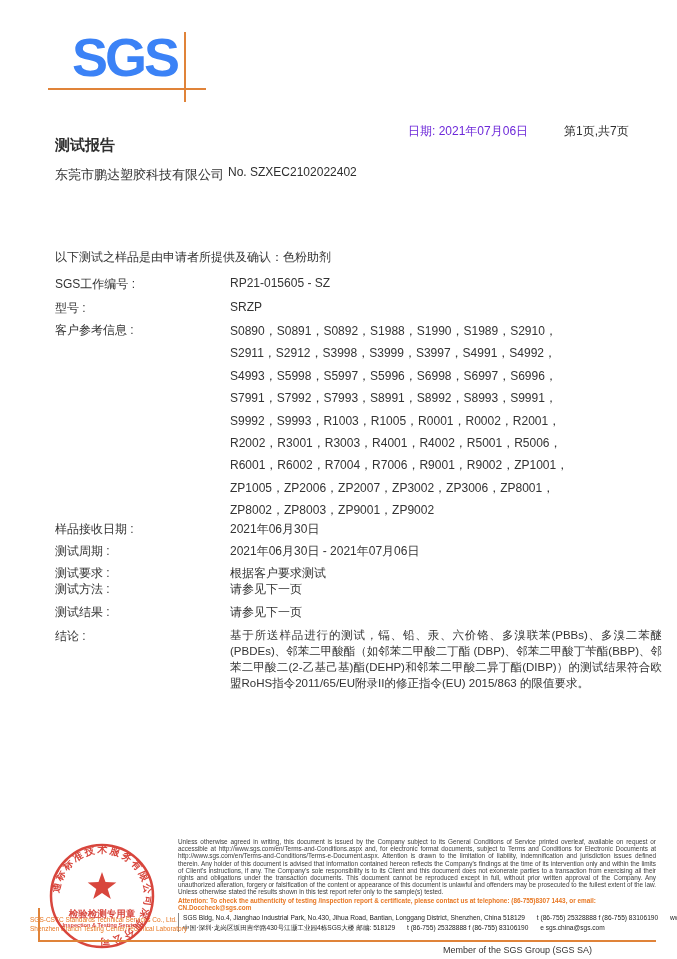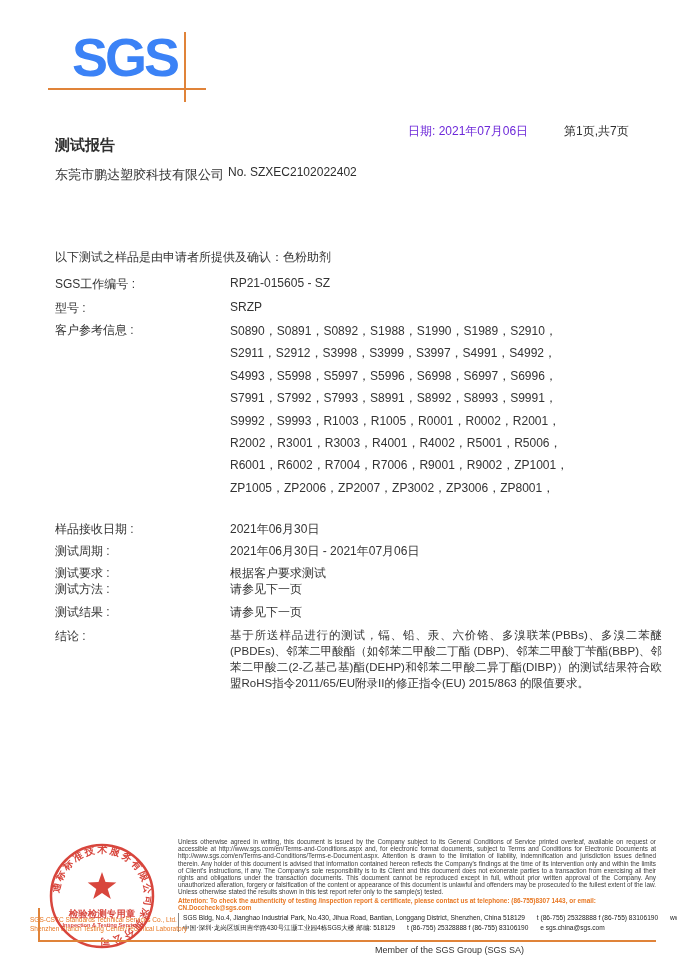--- a/index.html
+++ b/index.html
@@ -33,21 +33,21 @@
 
   
   .footer-right { position:absolute; left:178px; top:838px; width:478px; }
   .disclaimer { font-size:6.4px; line-height:7.2px; color:#3c3c3c; text-align:justify; }
   .attention { font-size:6.4px; line-height:7.4px; color:#e87722; font-weight:700; margin-top:1px; }
   .addr-block { margin-top:2px; border-left:1px solid #888; padding-left:4px; }
   .addr-line { font-size:6.6px; line-height:9.5px; color:#222; white-space:nowrap; }
   .addr-line .gap { display:inline-block; width:10px; }
   .bottom-rule { position:absolute; left:38px; top:940px; width:618px; height:2px; background:#e08339; }
   .left-tick { position:absolute; left:38px; top:908px; width:2px; height:34px; background:#e08339; }
-  .member { position:absolute; left:0; top:945px; width:524px; text-align:right; font-size:9px; color:#333; }
+  .member { position:absolute; left:0; top:945px; width:592px; text-align:right; font-size:9px; color:#333; }
 
   .stamp { position:absolute; left:42px; top:838px; opacity:0.92; }
   .company-orange { position:absolute; left:30px; top:916px; width:200px; font-size:6.5px;
                     line-height:8.5px; color:#e87722; }
 </style>
 </head>
 <body>
 
 <div class="page">
 
@@ -79,20 +79,21 @@
   </div>
   <div class="ref-lines">
     <div>S0890，S0891，S0892，S1988，S1990，S1989，S2910，</div>
     <div>S2911，S2912，S3998，S3999，S3997，S4991，S4992，</div>
     <div>S4993，S5998，S5997，S5996，S6998，S6997，S6996，</div>
     <div>S7991，S7992，S7993，S8991，S8992，S8993，S9991，</div>
     <div>S9992，S9993，R1003，R1005，R0001，R0002，R2001，</div>
     <div>R2002，R3001，R3003，R4001，R4002，R5001，R5006，</div>
     <div>R6001，R6002，R7004，R7006，R9001，R9002，ZP1001，</div>
     <div>ZP1005，ZP2006，ZP2007，ZP3002，ZP3006，ZP8001，</div>
+    <div>ZP8002，ZP8003，ZP9001，ZP9002</div>
   </div>
   <div class="frow" style="top:521px">
     <span class="flabel">样品接收日期 :</span>
     <span class="fvalue">2021年06月30日</span>
   </div>
   <div class="frow" style="top:543px">
     <span class="flabel">测试周期 :</span>
     <span class="fvalue">2021年06月30日 - 2021年07月06日</span>
   </div>
   <div class="frow" style="top:565px">

